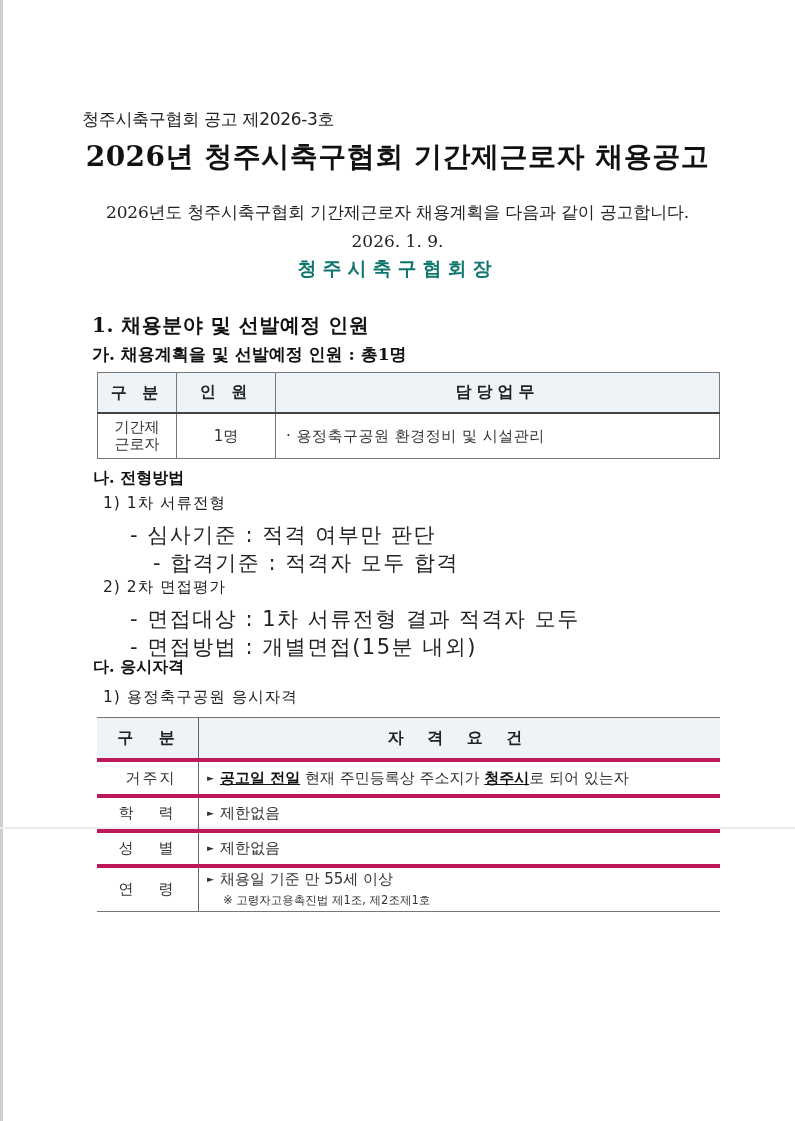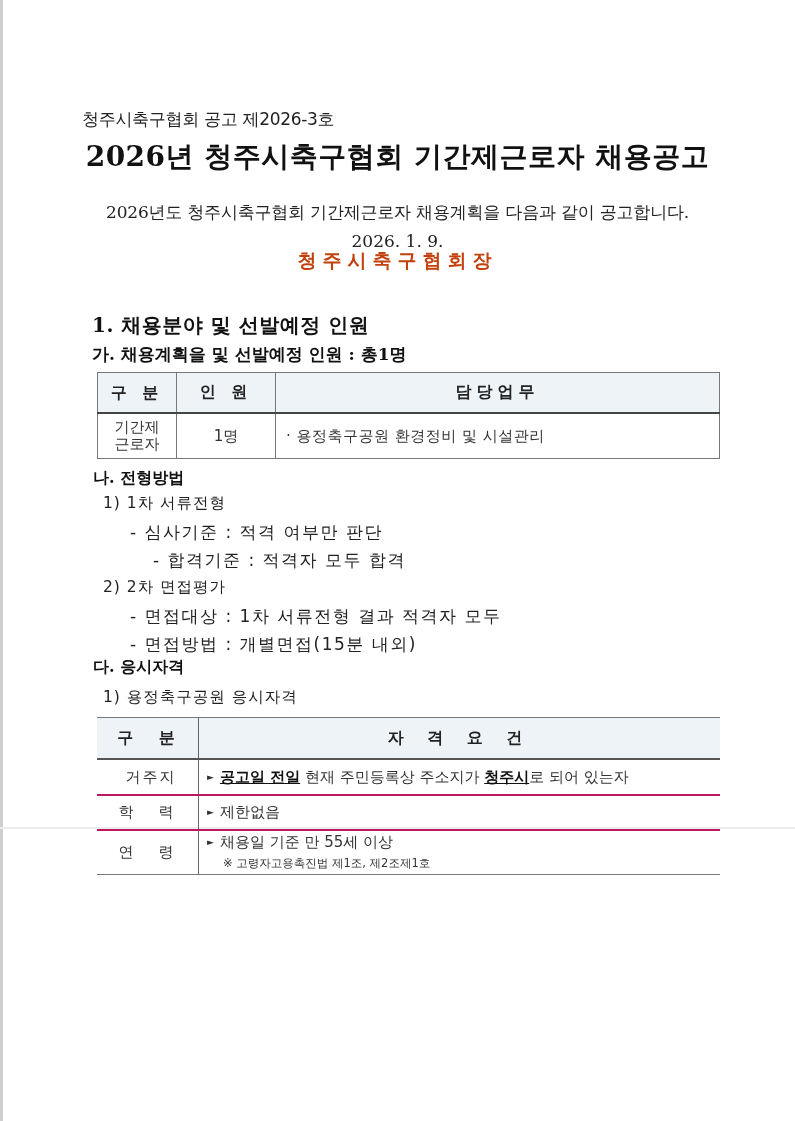--- a/index.html
+++ b/index.html
@@ -8,38 +8,38 @@
     font-family: "DejaVu Sans", sans-serif; color: #1a1a1a;
   }
   .page-edge { position: absolute; left: 0; top: 0; width: 3px; height: 1121px; background: #cfcfcf; }
   .scan-line { position: absolute; left: 0; top: 827px; width: 795px; height: 2px; background: #ececec; }
   .abs { position: absolute; }
   .serif { font-family: "DejaVu Serif", serif; }
   .notice-no { left: 82px; top: 108px; font-size: 17px; letter-spacing: -0.3px; color: #222; }
   .title { left: 0; width: 795px; top: 138px; text-align: center; font-size: 28px; font-weight: bold; letter-spacing: 0.5px; color: #111; }
   .intro { left: 0; width: 795px; top: 201px; text-align: center; font-size: 17px; color: #222; letter-spacing: -0.2px; }
   .date { left: 0; width: 795px; top: 231px; text-align: center; font-size: 17px; color: #222; }
-  .signer { left: 0; width: 795px; top: 248px; text-align: center; font-size: 19px; font-weight: bold; letter-spacing: 6px; color: #c2410c; }
+  .signer { left: 0; width: 795px; top: 256px; text-align: center; font-size: 19px; font-weight: bold; letter-spacing: 6px; color: #0f766e; }
   .h1 { left: 92px; top: 312px; font-size: 20px; font-weight: bold; color: #111; letter-spacing: 0.5px; }
   .h2 { left: 92px; top: 343px; font-size: 17px; font-weight: bold; color: #111; }
   .h2b { left: 93px; top: 468px; font-size: 16px; font-weight: bold; color: #111; }
   .li1 { font-size: 15.5px; color: #222; letter-spacing: 1px; }
-  .li2 { font-size: 17px; color: #222; letter-spacing: 1.5px; }
+  .li2 { font-size: 21px; color: #222; letter-spacing: 1.5px; }
 
   table { border-collapse: collapse; position: absolute; }
   .t1 { left: 97px; top: 372px; width: 623px; border: 1px solid #777; }
   .t1 th, .t1 td { border: 1px solid #777; }
   .t1 thead th { background: #eef3f8; height: 37px; font-size: 16px; font-weight: bold; letter-spacing: 5px; color: #222; border-bottom: 2px solid #444; }
   .t1 tbody td { height: 42px; font-size: 15px; color: #333; }
   .t1 .c1 { width: 76px; text-align: center; line-height: 17px; }
   .t1 .c2 { width: 96px; text-align: center; }
   .t1 .c3 { padding-left: 10px; letter-spacing: 0.5px; }
 
   .t2 { left: 97px; top: 717px; width: 623px; }
-  .t2 th, .t2 td { border-top: 2px solid #be185d; border-bottom: 1px solid #777; }
+  .t2 th, .t2 td { border-top: 4px solid #be185d; border-bottom: 1px solid #777; }
   .t2 .colsep { border-right: 1px solid #666; }
   .t2 thead th { background: #eef3f8; height: 38px; font-size: 16px; font-weight: bold; letter-spacing: 9px; color: #222; border-bottom: 2px solid #555; border-top: 1px solid #777; }
   .t2 tbody td { font-size: 15px; color: #333; }
   .t2 .k { width: 92px; text-align: center; letter-spacing: 10px; padding-left: 8px; }
   .t2 .v { padding-left: 8px; }
   .tri { font-size: 9px; color: #333; margin-right: 6px; vertical-align: 2px; }
   .ul { font-weight: bold; text-decoration: underline; color: #111; }
   .note { font-size: 11.5px; color: #333; padding-left: 16px; display: block; margin-top: 4px; }
 </style>
 </head>
@@ -97,18 +97,22 @@
   </thead>
   <tbody>
     <tr style="height:36px;">
       <td class="k colsep" style="letter-spacing:2px;">거주지</td>
       <td class="v serif"><span class="tri">►</span><span class="ul">공고일 전일</span><span> 현재 주민등록상 주소지가 </span><span class="ul">청주시</span><span>로 되어 있는자</span></td>
     </tr>
     <tr style="height:35px;">
       <td class="k colsep serif">학 력</td>
       <td class="v serif"><span class="tri">►</span><span>제한없음</span></td>
     </tr>
+    <tr style="height:35px;">
+      <td class="k colsep serif">성 별</td>
+      <td class="v serif"><span class="tri">►</span><span>제한없음</span></td>
+    </tr>
     <tr style="height:42px;">
       <td class="k colsep serif">연 령</td>
       <td class="v" style="padding-top:2px; padding-bottom:3px;"><span class="tri">►</span><span>채용일 기준 만 55세 이상</span><span class="note">※ 고령자고용촉진법 제1조, 제2조제1호</span></td>
     </tr>
   </tbody>
 </table>
 
 </body></html>

